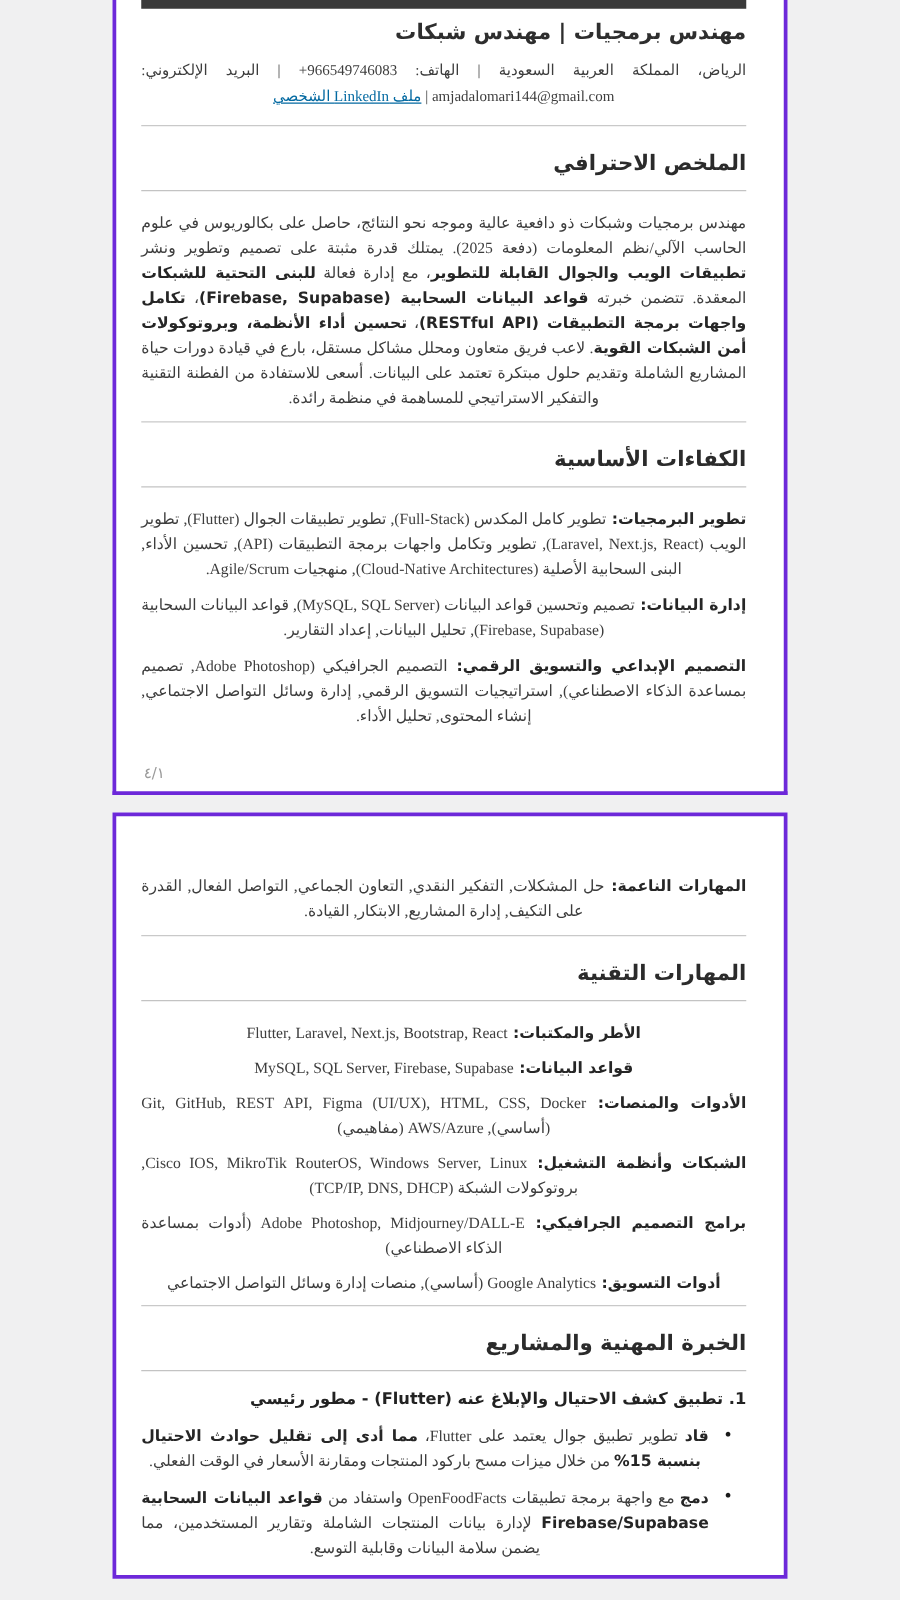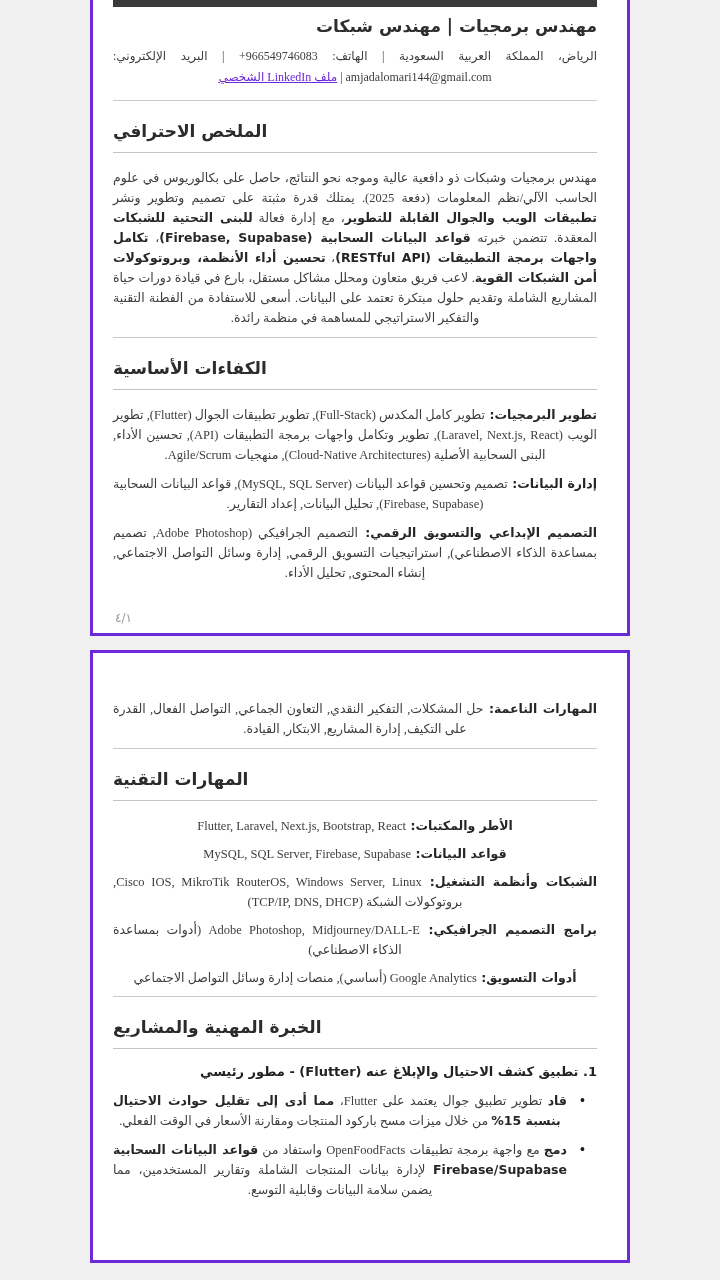--- a/index.html
+++ b/index.html
@@ -18,25 +18,25 @@
   .name-bar{height:7px;background:#3a3a3a;margin:0 0 9px 0;}
   .subtitle{
     font-family:"DejaVu Sans",sans-serif;font-weight:bold;
     font-size:17px;color:#2e2e2e;text-align:right;margin-bottom:10px;
   }
   p{margin:0;}
   .contact{
     font-size:12px;line-height:21px;color:#3d3d3d;
     text-align:justify;text-align-last:center;margin-bottom:12px;
   }
-  .link{color:#6d28d9;text-decoration:underline;}
+  .link{color:#0369a1;text-decoration:underline;}
   hr.sep{border:none;border-top:1px solid #c9c9c9;margin:6px 0 0 0;}
   h2{
     font-family:"DejaVu Sans",sans-serif;font-weight:bold;
-    font-size:17px;color:#2b2b2b;text-align:left;
+    font-size:17px;color:#2b2b2b;text-align:right;
     margin:20px 0 15px 0;padding-bottom:11px;border-bottom:1px solid #c3c3c3;
   }
   .body{
     font-size:12.5px;line-height:20px;color:#3d3d3d;
     text-align:justify;text-align-last:center;margin-bottom:9px;
   }
   .tech .body{margin-bottom:8px;}
   .pagenum{
     position:absolute;left:22px;bottom:8px;color:#9a9a9a;
     font-size:12px;font-family:"DejaVu Sans",sans-serif;
@@ -75,20 +75,21 @@
   <div class="pagenum" dir="ltr">٤/١</div>
 </div>
 
 <div class="page page2">
   <p class="body"><span class="seg-b">المهارات الناعمة: </span><span>حل المشكلات, التفكير النقدي, التعاون الجماعي, التواصل الفعال, القدرة على التكيف, إدارة المشاريع, الابتكار, القيادة.</span></p>
   <hr class="sep">
   <div class="tech">
     <h2>المهارات التقنية</h2>
     <p class="body"><span class="seg-b">الأطر والمكتبات: </span><span>Flutter, Laravel, Next.js, Bootstrap, React</span></p>
     <p class="body"><span class="seg-b">قواعد البيانات: </span><span>MySQL, SQL Server, Firebase, Supabase</span></p>
+    <p class="body"><span class="seg-b">الأدوات والمنصات: </span><span>Git, GitHub, REST API, Figma (UI/UX), HTML, CSS, Docker (أساسي), AWS/Azure (مفاهيمي)</span></p>
     <p class="body"><span class="seg-b">الشبكات وأنظمة التشغيل: </span><span>Cisco IOS, MikroTik RouterOS, Windows Server, Linux, بروتوكولات الشبكة (TCP/IP, DNS, DHCP)</span></p>
     <p class="body"><span class="seg-b">برامج التصميم الجرافيكي: </span><span>Adobe Photoshop, Midjourney/DALL-E (أدوات بمساعدة الذكاء الاصطناعي)</span></p>
     <p class="body"><span class="seg-b">أدوات التسويق: </span><span>Google Analytics (أساسي), منصات إدارة وسائل التواصل الاجتماعي</span></p>
   </div>
   <hr class="sep">
   <h2>الخبرة المهنية والمشاريع</h2>
   <p class="proj-title">1. تطبيق كشف الاحتيال والإبلاغ عنه (Flutter) - مطور رئيسي</p>
   <ul class="bullets">
     <li><span class="seg-b">قاد</span><span> تطوير تطبيق جوال يعتمد على Flutter، </span><span class="seg-b">مما أدى إلى تقليل حوادث الاحتيال بنسبة 15%</span><span> من خلال ميزات مسح باركود المنتجات ومقارنة الأسعار في الوقت الفعلي.</span></li>
     <li><span class="seg-b">دمج</span><span> مع واجهة برمجة تطبيقات OpenFoodFacts واستفاد من </span><span class="seg-b">قواعد البيانات السحابية Firebase/Supabase</span><span> لإدارة بيانات المنتجات الشاملة وتقارير المستخدمين، مما يضمن سلامة البيانات وقابلية التوسع.</span></li>

